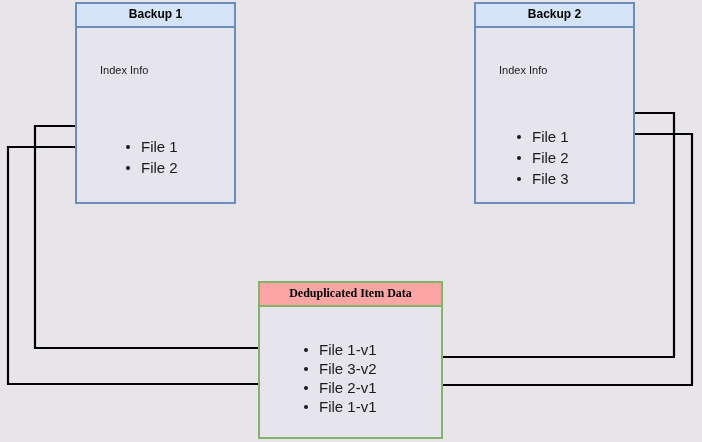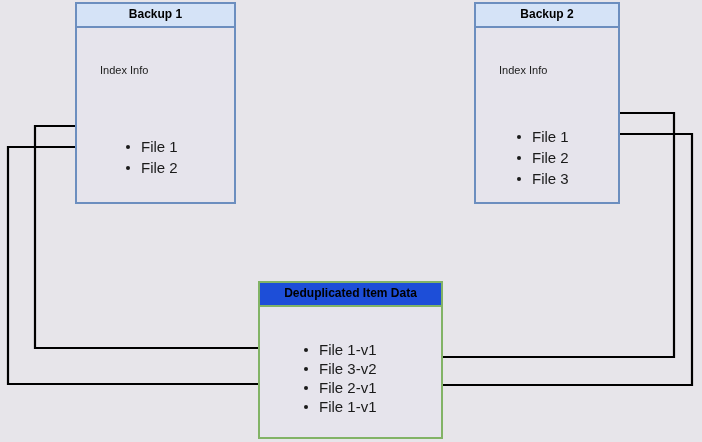--- a/index.html
+++ b/index.html
@@ -48,22 +48,23 @@
   }
   .node .node-body {
     position: relative;
     height: calc(100% - 24px);
   }
 
   .node.green {
     border-color: #82b366;
   }
   .node.green .node-header {
-    background: #1d4ed8;
+    background: #fca5a5;
     border-bottom-color: #82b366;
+    font-family: Liberation Serif, serif;
   }
 
   
   .section-label {
     position: absolute;
     font-size: 11px;
     color: #1a1a1a;
     white-space: nowrap;
   }
   .bullet-list {
@@ -91,21 +92,21 @@
     background: #1a1a1a;
   }
 
   
   #backup-1 { left: 75px; top: 2px; width: 161px; height: 202px; }
   #backup-1 .section-label { left: 23px; top: 36px; }
   #backup-1 .bullet-list { left: 49px; top: 108px; }
   #backup-1 .bullet-list li { line-height: 21px; }
 
   
-  #backup-2 { left: 474px; top: 2px; width: 146px; height: 202px; }
+  #backup-2 { left: 474px; top: 2px; width: 161px; height: 202px; }
   #backup-2 .section-label { left: 23px; top: 36px; }
   #backup-2 .bullet-list { left: 41px; top: 98px; }
   #backup-2 .bullet-list li { line-height: 21px; }
 
   
   #dedup { left: 258px; top: 281px; width: 185px; height: 158px; }
   #dedup .bullet-list { left: 44px; top: 33px; }
   #dedup .bullet-list li { line-height: 19px; }
 </style>
 </head>

